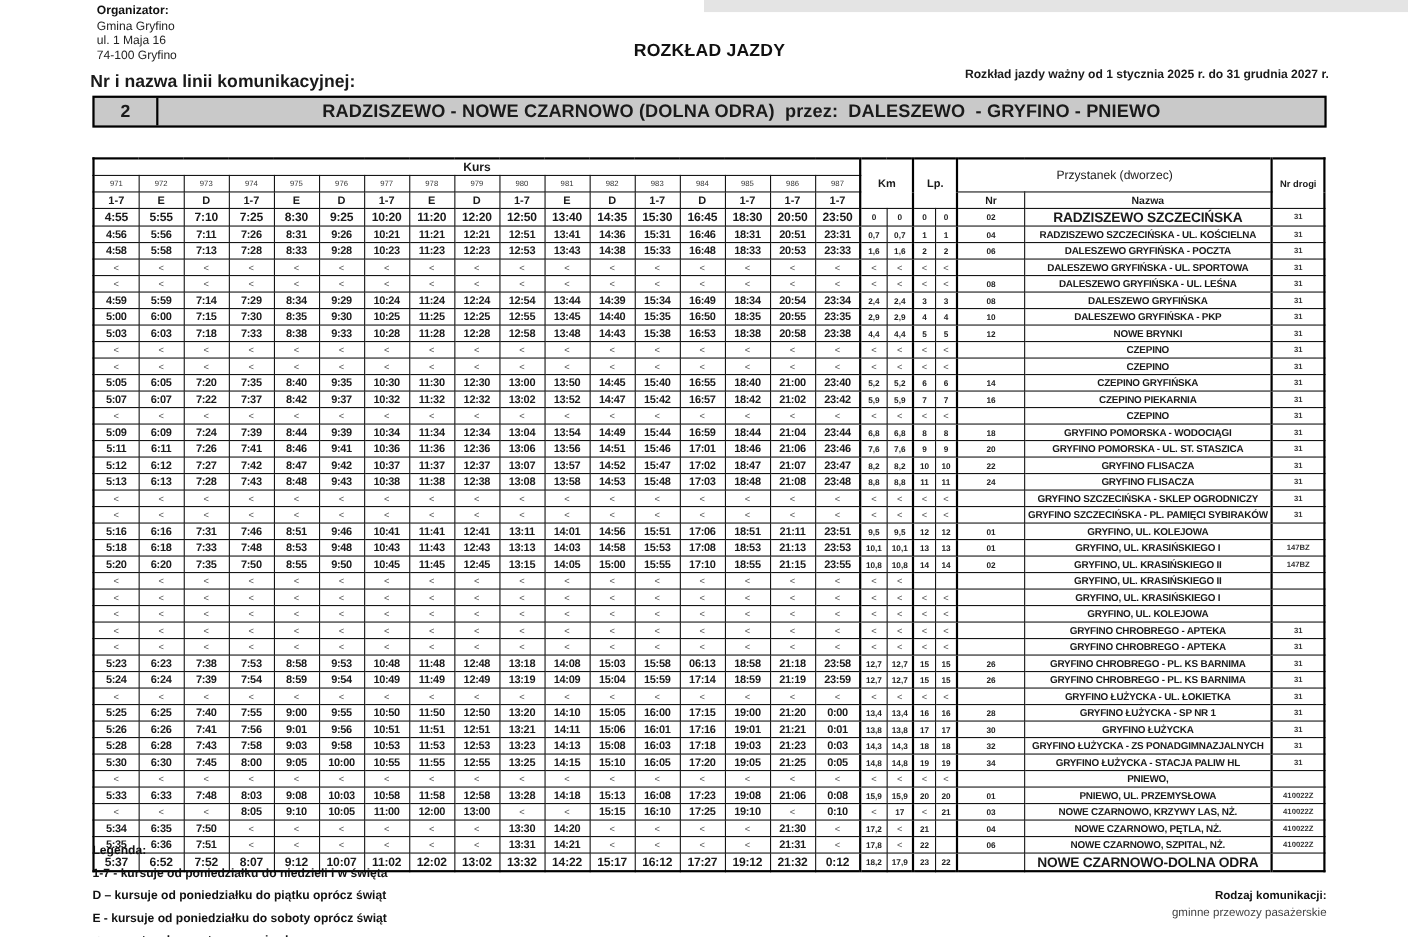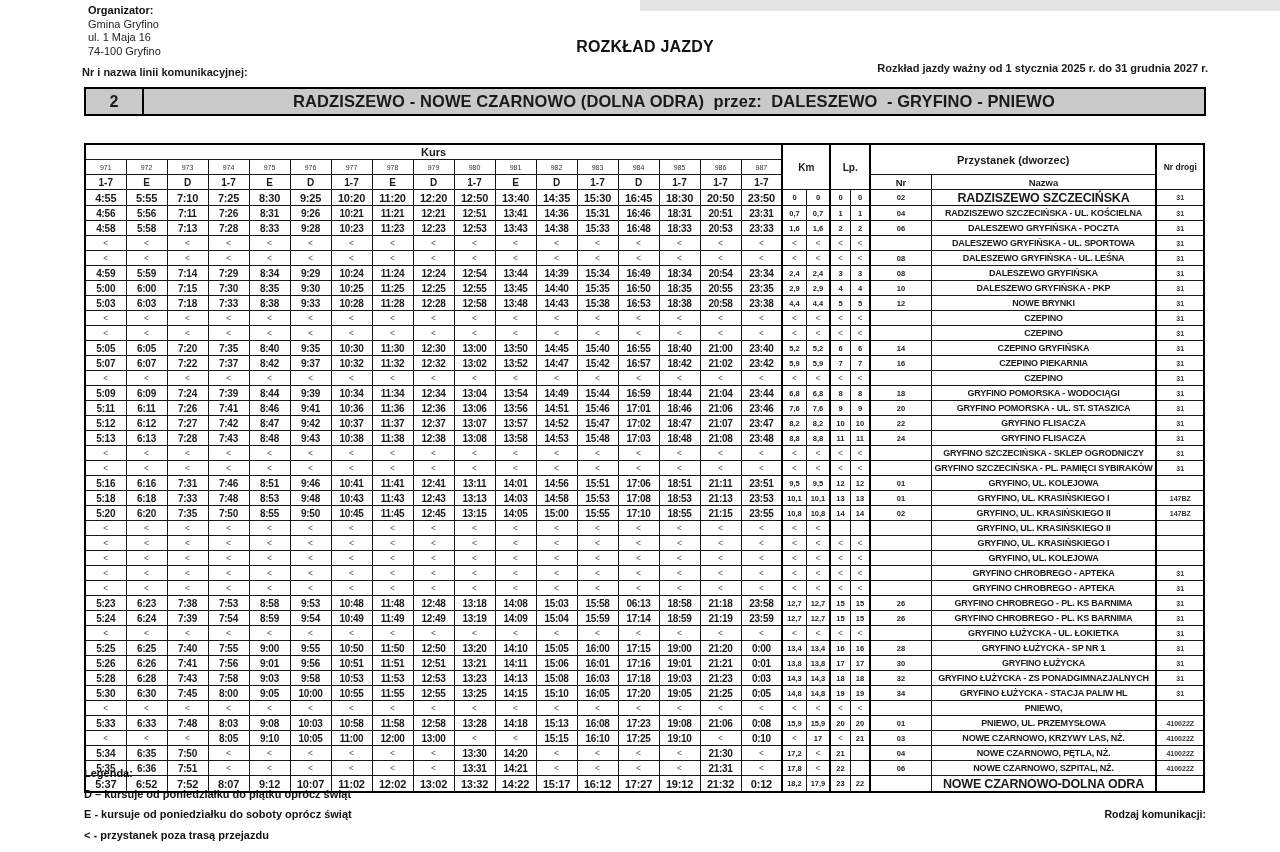--- a/index.html
+++ b/index.html
@@ -6,37 +6,37 @@
   body{
     width:1280px;height:852px;position:relative;background:#ffffff;
     font-family:"Liberation Sans","DejaVu Sans",sans-serif;color:#1a1a1a;
     overflow:hidden;
   }
   .scan-strip{position:absolute;left:640px;top:0;width:640px;height:11px;background:#e4e4e4;}
   .organizer{position:absolute;left:88px;top:4px;font-size:11px;line-height:13.5px;color:#222;}
   .organizer .org-label{font-weight:bold;color:#111;}
   .main-title{position:absolute;left:84px;top:38px;width:1122px;text-align:center;
     font-size:16px;font-weight:bold;color:#111;letter-spacing:.2px;}
-  .line-label{position:absolute;left:82px;top:66px;font-size:11px;font-weight:bold;}
+  .line-label{position:absolute;left:82px;top:66px;font-size:16px;font-weight:bold;}
   .validity{position:absolute;left:84px;top:62px;width:1124px;text-align:right;font-size:11px;font-weight:bold;}
   .banner{position:absolute;left:84px;top:87px;width:1122px;height:29px;
     background:#c9c9c9;border:2px solid #000;box-sizing:border-box;display:flex;}
   .banner-num{width:56px;border-right:2px solid #000;display:flex;align-items:center;justify-content:center;
     font-size:16px;font-weight:bold;}
   .banner-title{flex:1;display:flex;align-items:center;justify-content:center;
     font-size:16.5px;font-weight:bold;letter-spacing:.1px;white-space:pre;}
   table.tt{position:absolute;left:84px;top:143px;border-collapse:collapse;table-layout:fixed;
     border:2px solid #000;width:1121px;}
   table.tt td{border:1px solid #161616;text-align:center;vertical-align:middle;
     padding:0;overflow:hidden;white-space:nowrap;height:14px;}
   td.kurs{font-size:11px;font-weight:bold;height:19px;}
   td.cnum{font-size:7px;color:#333;height:12px;}
   td.day{font-size:10px;font-weight:bold;height:16px;}
   td.kmh,td.lph{font-size:10px;font-weight:bold;margin-left:36px;}
-  td.stoph{font-size:11px;font-weight:bold;margin-top:47px;}
+  td.stoph{font-size:11px;font-weight:normal;margin-top:47px;}
   td.subh{font-size:9.5px;font-weight:bold;height:16px;}
   td.roadh{font-size:8.5px;font-weight:bold;}
   td.t{font-size:10px;font-weight:700;letter-spacing:-.3px;}
   td.lt{font-size:8.5px;font-weight:400;color:#555;}
   td.km,td.lp{font-size:7.5px;font-weight:700;color:#222;}
   td.nr{font-size:7.5px;font-weight:700;color:#222;}
   td.name{font-size:9px;font-weight:700;text-align:left;padding-left:3px;letter-spacing:-.2px;}
   td.road{font-size:7px;font-weight:700;color:#333;}
   tr.boldrow td{height:15px;}
   tr.boldrow td.t{font-size:11px;font-weight:800;letter-spacing:-.2px;}
@@ -1184,21 +1184,23 @@
         <td class="nr gsep"></td>
         <td class="name">NOWE CZARNOWO-DOLNA ODRA</td>
         <td class="road gsep"></td>
       </tr>
     </tbody>
 </table>
 
 <div class="legend">
   <div class="legend-title">Legenda:</div>
   <div id="legend-items">
+      <div class="legend-item">1-7  - kursuje od poniedziałku do niedzieli i w święta</div>
       <div class="legend-item">D – kursuje od poniedziałku do piątku oprócz świąt</div>
       <div class="legend-item">E - kursuje od poniedziałku do soboty oprócz świąt</div>
       <div class="legend-item">&lt;  - przystanek poza trasą przejazdu</div>
     </div>
 </div>
 
 <div class="footer">
   <div class="f1">Rodzaj komunikacji:</div>
+  <div class="f2">gminne przewozy pasażerskie</div>
 </div>
 
 </body></html>

